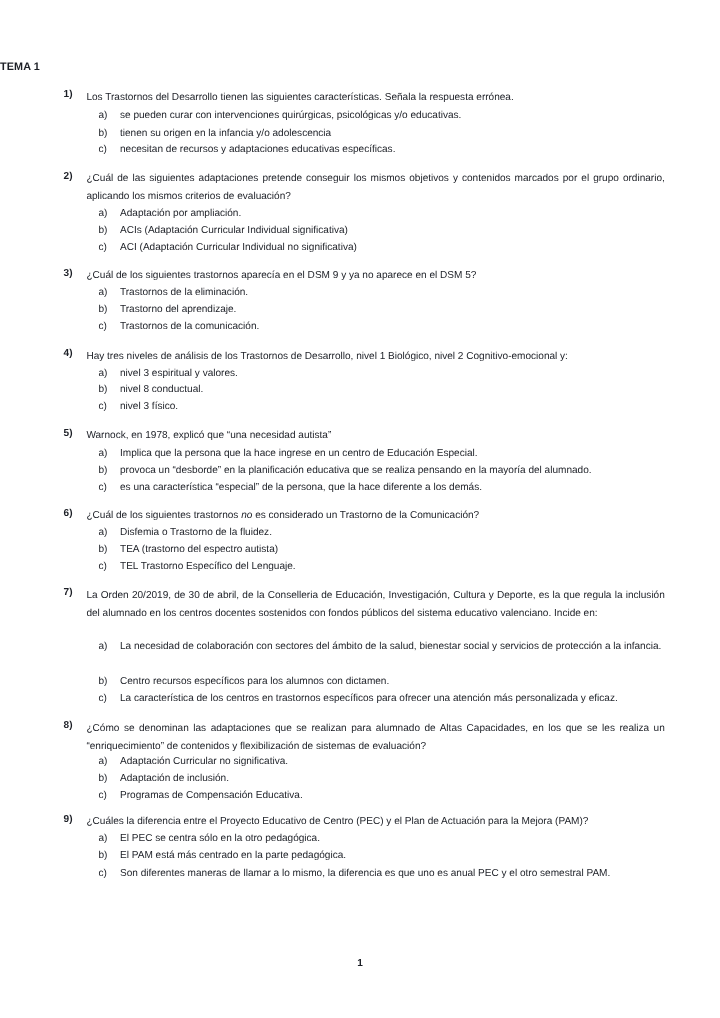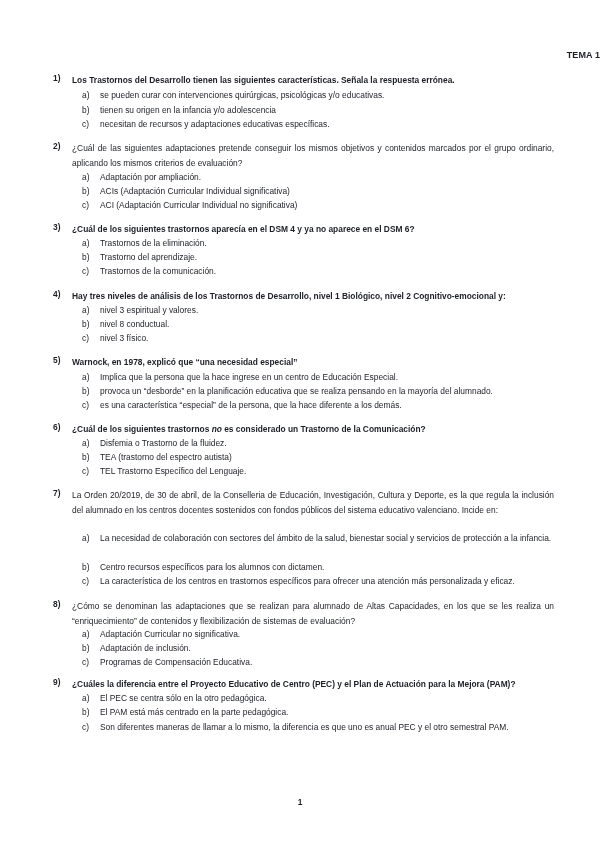--- a/index.html
+++ b/index.html
@@ -4,31 +4,31 @@
   <style>
     html, body { margin: 0; padding: 0; background: #ffffff; }
     body {
       width: 600px; height: 848px; position: relative; overflow: hidden;
       font-family: "Liberation Sans", "DejaVu Sans", sans-serif;
       color: #1c1f26;
     }
     .page { position: absolute; left: 0; top: 0; width: 600px; height: 848px; }
     .title {
       position: absolute; left: 0; width: 600px; top: 50px;
-      text-align: right; font-size: 9px; font-weight: bold; letter-spacing: 0.1px;
+      text-align: left; font-size: 9px; font-weight: bold; letter-spacing: 0.1px;
     }
     .q { position: absolute; left: 0; width: 600px; }
     .q-num {
       position: absolute; left: 53px; font-size: 8.4px; font-weight: bold;
     }
     .q-text {
       position: absolute; left: 72px; width: 482px; font-size: 8.4px;
       line-height: 14.5px; text-align: justify;
     }
-    .q-text.short { text-align: left; font-weight: bold; }
+    .q-text.short { text-align: left; }
     .opt { position: absolute; left: 0; width: 600px; font-size: 8.4px; line-height: 14.5px; }
     .opt-letter { position: absolute; left: 82px; }
     .opt-text { position: absolute; left: 100px; width: 460px; }
     .page-num {
       position: absolute; left: 0; width: 600px; top: 797px; text-align: center;
       font-size: 8.4px; font-weight: bold;
     }
     em { font-style: italic; }
   </style>
 </head>
@@ -67,21 +67,21 @@
     <span class="opt-letter">b)</span>
     <span class="opt-text">ACIs (Adaptación Curricular Individual significativa)</span>
   </div>
   <div class="opt" style="top:198px;">
     <span class="opt-letter">c)</span>
     <span class="opt-text"> ACI (Adaptación Curricular Individual no significativa)</span>
   </div>
 
   <div class="q" style="top:222px;">
     <span class="q-num">3)</span>
-    <span class="q-text short">¿Cuál de los siguientes trastornos aparecía en el DSM 4 y ya no aparece en el DSM 6?</span>
+    <span class="q-text short">¿Cuál de los siguientes trastornos aparecía en el DSM 9 y ya no aparece en el DSM 5?</span>
   </div>
   <div class="opt" style="top:236px;">
     <span class="opt-letter">a)</span>
     <span class="opt-text"> Trastornos de la eliminación.</span>
   </div>
   <div class="opt" style="top:250px;">
     <span class="opt-letter">b)</span>
     <span class="opt-text">Trastorno del aprendizaje.</span>
   </div>
   <div class="opt" style="top:264px;">
@@ -101,21 +101,21 @@
     <span class="opt-letter">b)</span>
     <span class="opt-text">nivel 8 conductual.</span>
   </div>
   <div class="opt" style="top:331px;">
     <span class="opt-letter">c)</span>
     <span class="opt-text">nivel 3 físico.</span>
   </div>
 
   <div class="q" style="top:355px;">
     <span class="q-num">5)</span>
-    <span class="q-text short">Warnock, en 1978, explicó que “una necesidad especial”</span>
+    <span class="q-text short">Warnock, en 1978, explicó que “una necesidad autista”</span>
   </div>
   <div class="opt" style="top:370px;">
     <span class="opt-letter">a)</span>
     <span class="opt-text">Implica que la persona que la hace ingrese en un centro de Educación Especial.</span>
   </div>
   <div class="opt" style="top:384px;">
     <span class="opt-letter">b)</span>
     <span class="opt-text">provoca un “desborde” en la planificación educativa que se realiza pensando en la mayoría del alumnado.</span>
   </div>
   <div class="opt" style="top:398px;">

